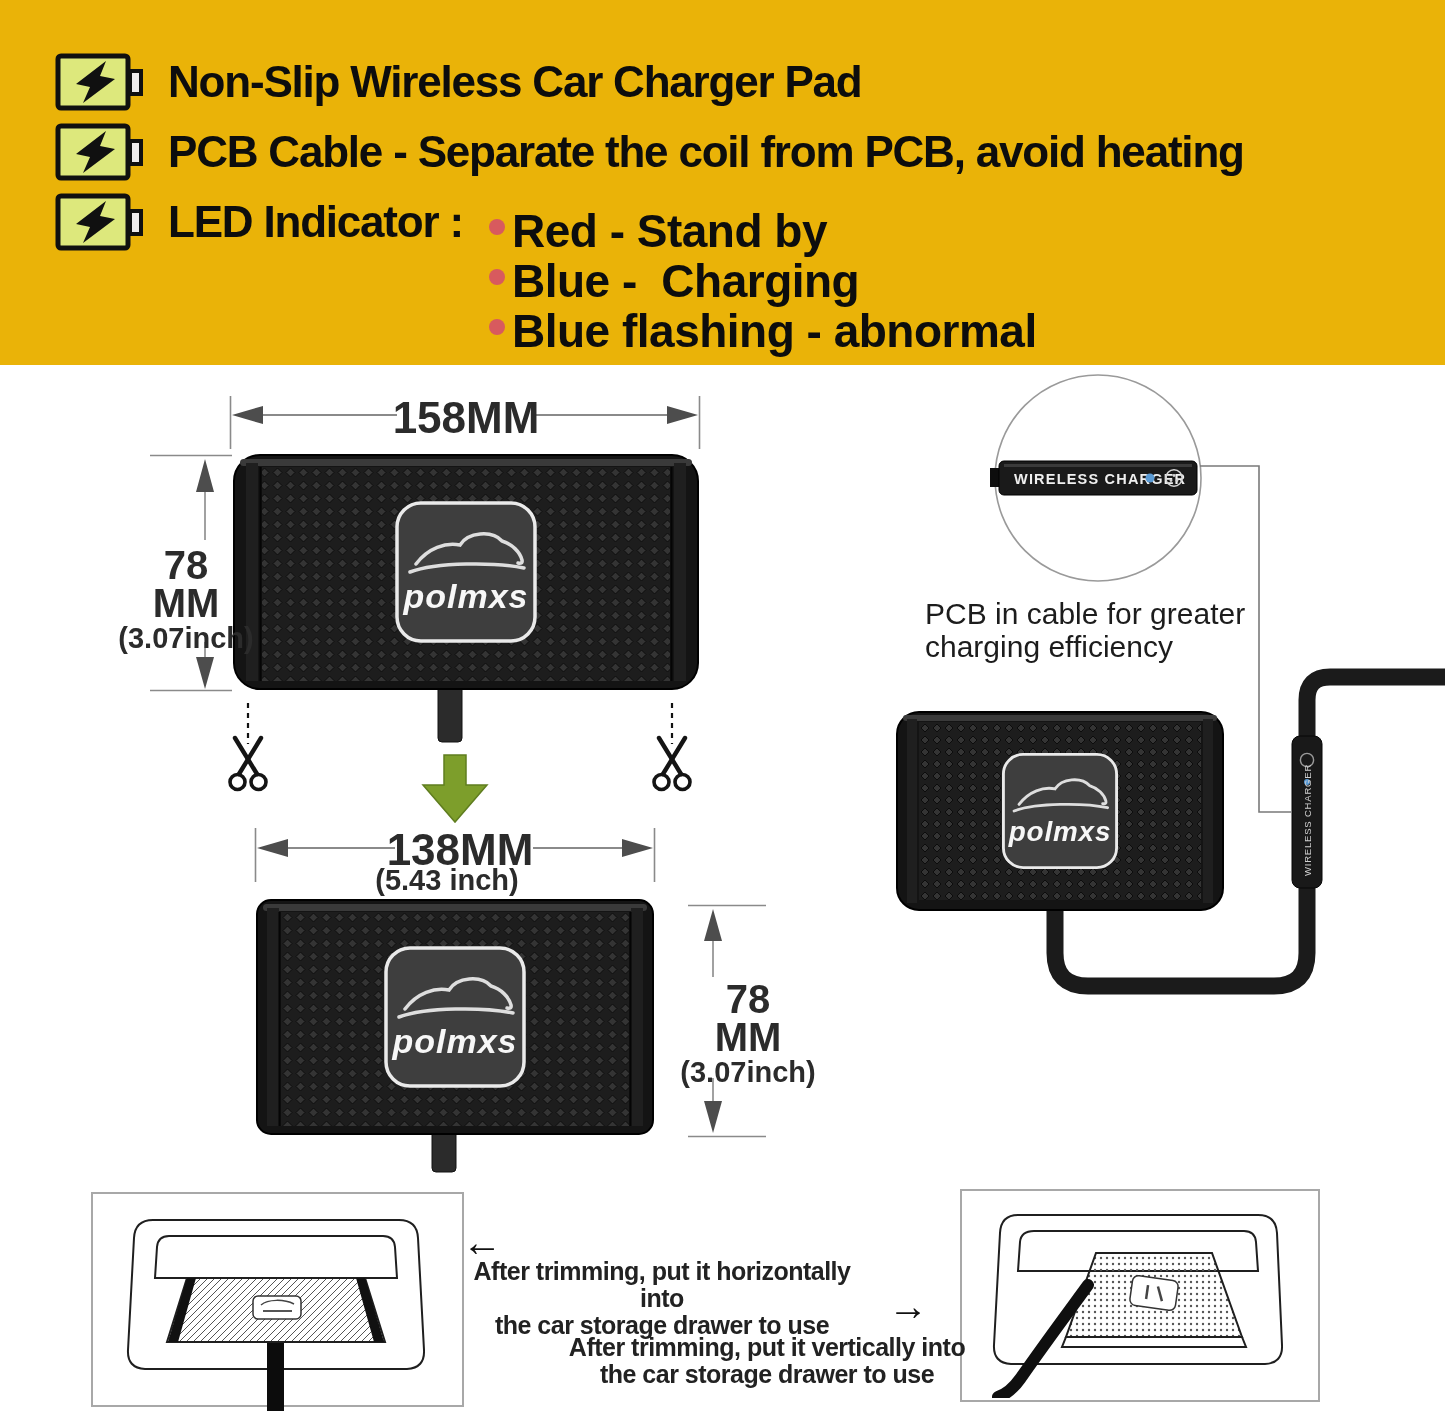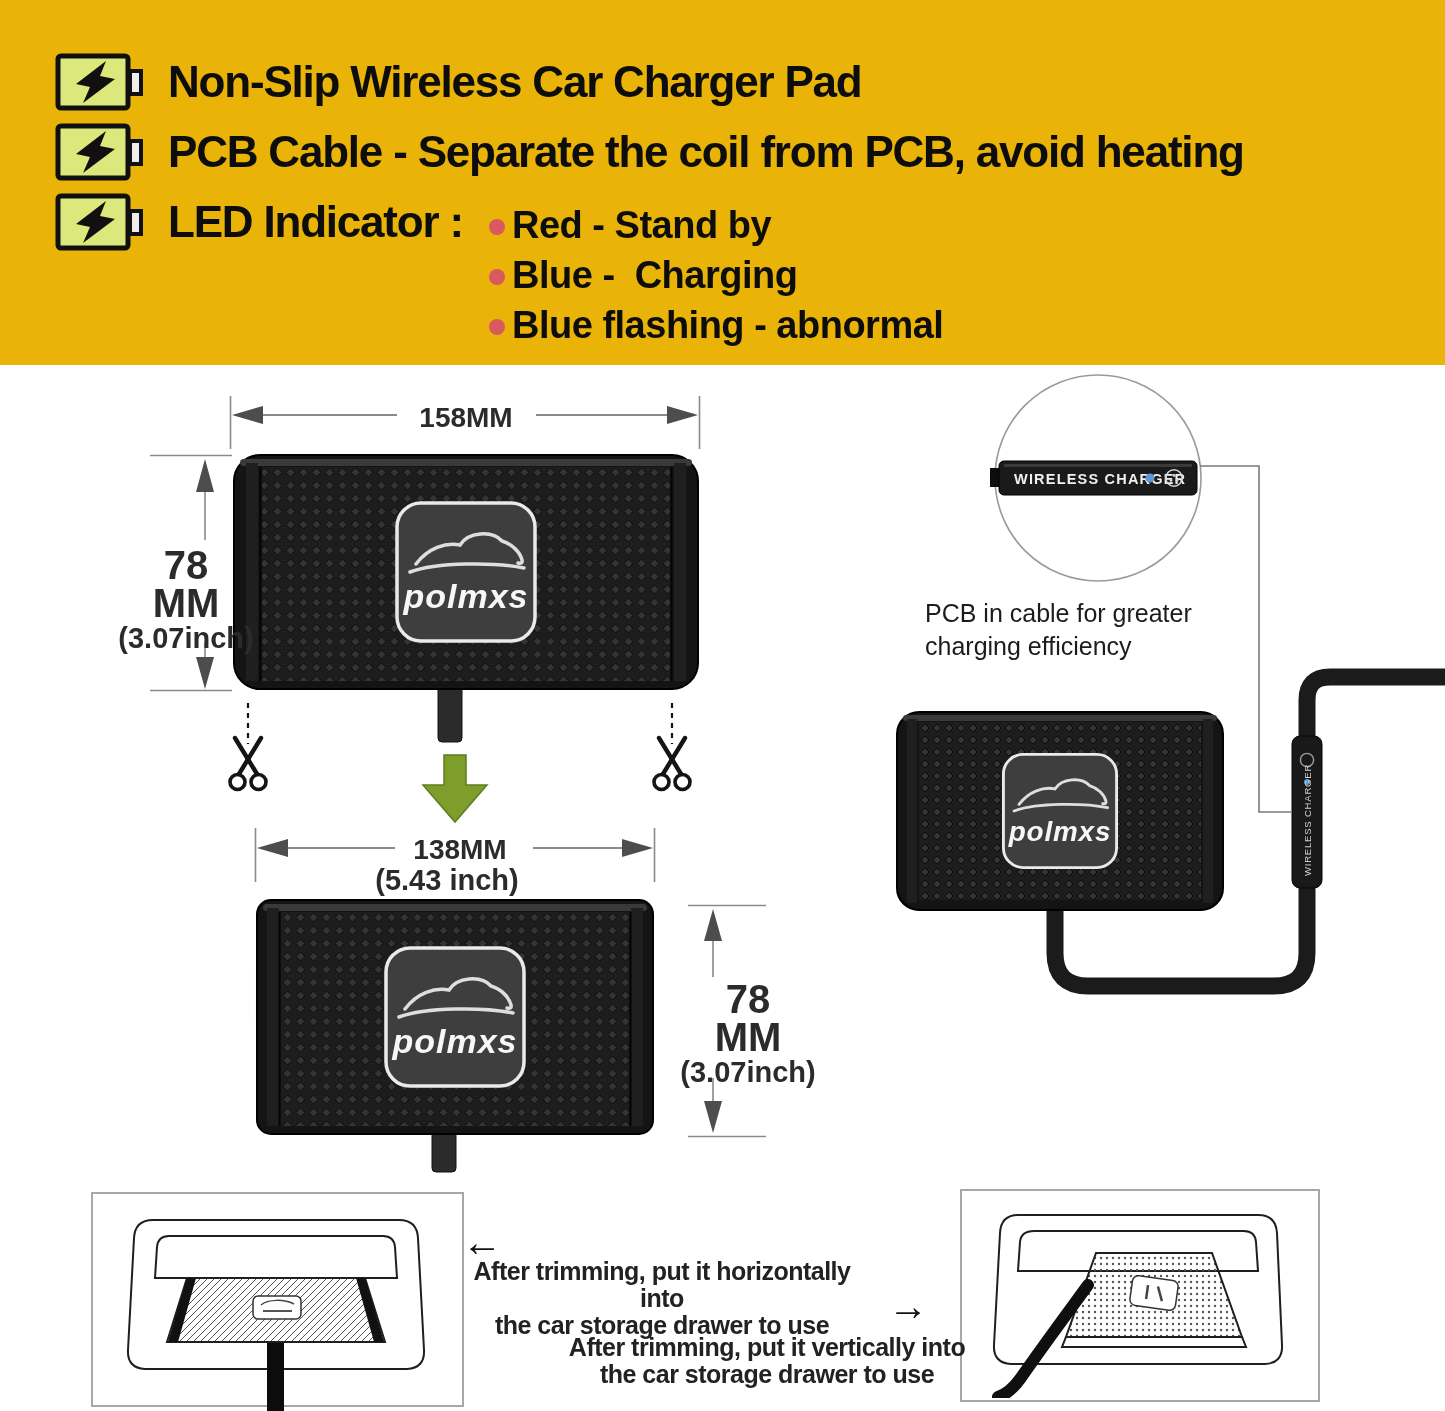--- a/index.html
+++ b/index.html
@@ -2,33 +2,33 @@
 <html><head>
 <meta charset="utf-8">
 <style>
   html,body{margin:0;padding:0;background:#fff;}
   #stage{position:relative;width:1445px;height:1411px;background:#ffffff;overflow:hidden;
          font-family:"Liberation Sans",sans-serif;}
   
   #header{position:absolute;left:0;top:0;width:1445px;height:365px;background:#eab308;z-index:2;}
   .hline{position:absolute;left:168px;font-weight:bold;font-size:44px;letter-spacing:-1.2px;color:#0d0d0d;white-space:pre;}
   .batt{position:absolute;left:54px;width:90px;height:60px;}
-  .led-item{position:absolute;left:512px;font-weight:bold;font-size:38px;letter-spacing:-0.5px;color:#0d0d0d;white-space:pre;}
+  .led-item{position:absolute;left:512px;font-weight:bold;font-size:46px;letter-spacing:-0.5px;color:#0d0d0d;white-space:pre;}
   .led-dot{position:absolute;left:489px;width:16px;height:16px;border-radius:50%;background:#d85a5e;}
   
   #overlay{position:absolute;left:0;top:0;z-index:1;}
   .padsvg{position:absolute;z-index:2;}
   
   .t{position:absolute;z-index:3;color:#2b2b2b;}
   .dimc{text-align:center;font-weight:bold;}
-  .mm{font-size:28px;line-height:40px;}
+  .mm{font-size:44px;line-height:40px;}
   .inch{font-size:29px;line-height:32px;}
   .dimblock{font-weight:bold;text-align:center;font-size:40px;line-height:38px;}
   .dimblock .small{font-size:29px;line-height:32px;}
-  #pcb-note{font-size:25px;line-height:33px;color:#1c1c1c;}
+  #pcb-note{font-size:30px;line-height:33px;color:#1c1c1c;}
   .instr{font-size:25px;font-weight:bold;letter-spacing:-0.5px;line-height:27px;text-align:center;color:#222;}
   .barrow{font-size:40px;font-weight:bold;color:#111;line-height:40px;}
   .box{position:absolute;border:2px solid #a8a8a8;background:#fff;z-index:2;}
 </style>
 </head>
 <body>
 
 <div id="stage">
 
   <div id="header">

